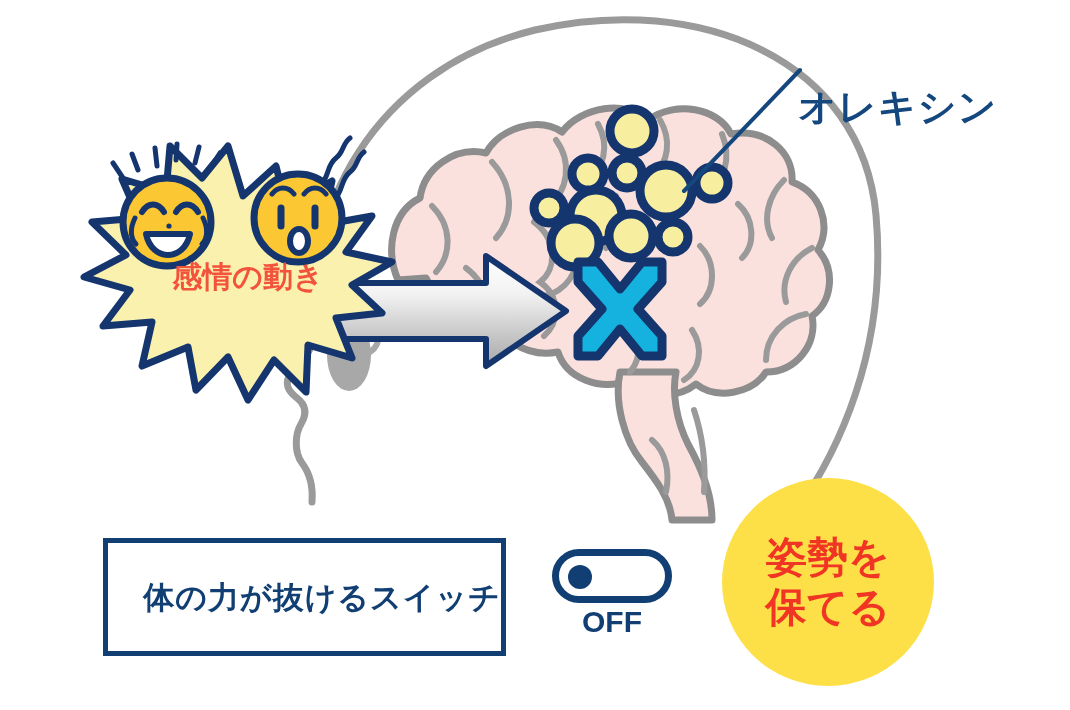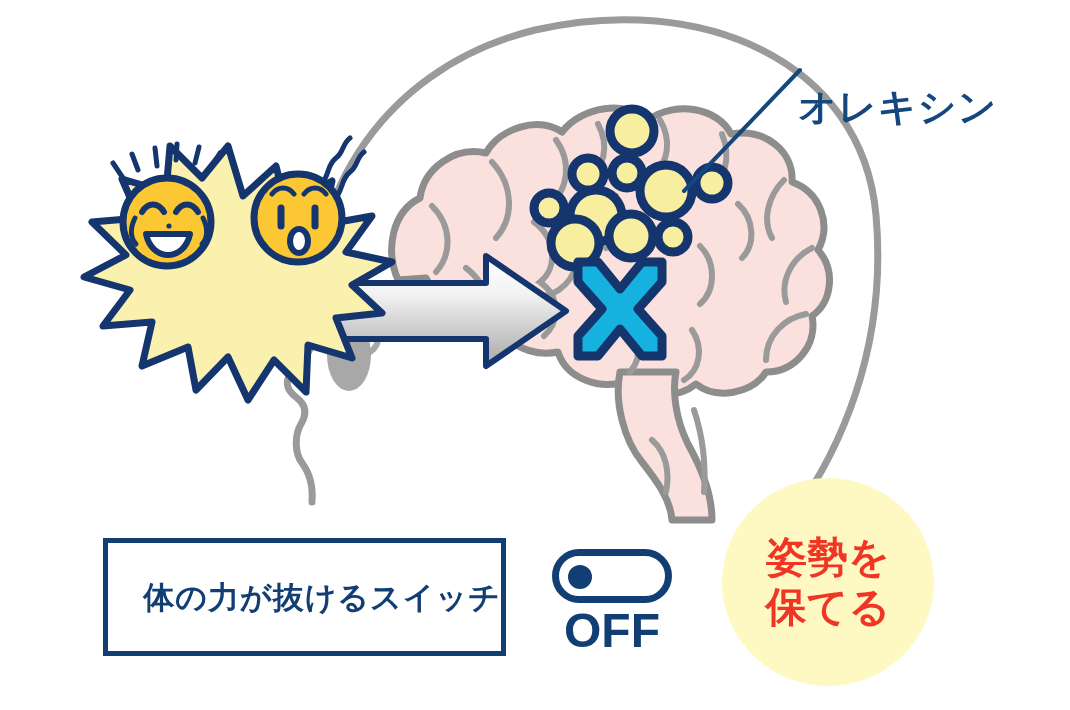--- a/index.html
+++ b/index.html
@@ -80,34 +80,34 @@
     border-radius: 50%;
     background: #113f73;
   }
   .toggle-state {
     position: absolute;
     left: 0;
     top: 58px;
     width: 120px;
     text-align: center;
     color: #113f73;
-    font-size: 48px;
+    font-size: 30px;
     font-weight: 700;
     letter-spacing: 0px;
     line-height: 1;
   }
 
   .posture-bubble {
     position: absolute;
     left: 722px;
     top: 478px;
     width: 212px;
     height: 208px;
     border-radius: 50%;
-    background: #fef9c3;
+    background: #fde047;
     display: flex;
     flex-direction: column;
     align-items: center;
     justify-content: center;
   }
   .posture-line {
     color: #f03524;
     font-size: 41px;
     font-weight: 700;
     line-height: 1.22;
@@ -301,20 +301,21 @@
 
         <ellipse cx="299" cy="241" rx="9" ry="12" fill="#ffffff" stroke="#14356e" stroke-width="6"></ellipse>
       </g>
 
       <path d="M 790 516 C 800 530, 810 538, 818 544" fill="none" stroke="#9a9a9a" stroke-width="7" stroke-linecap="round"></path>
     </g>
   </svg>
 
   <div class="orexin-label">オレキシン</div>
 
+  <div class="burst-label">感情の動き</div>
 
   <div class="switch-box">
     <span class="switch-box-label">体の力が抜けるスイッチ</span>
   </div>
 
   <div class="toggle-wrap">
     <div class="toggle-track">
       <div class="toggle-knob"></div>
     </div>
     <div class="toggle-state">OFF</div>

